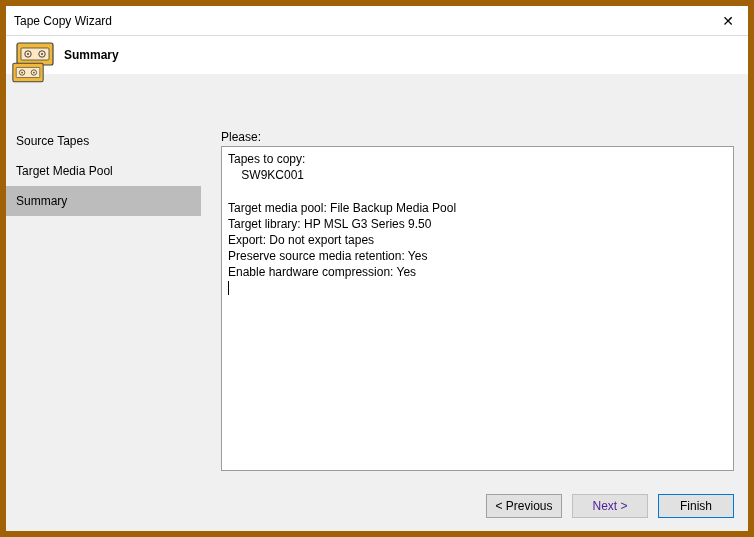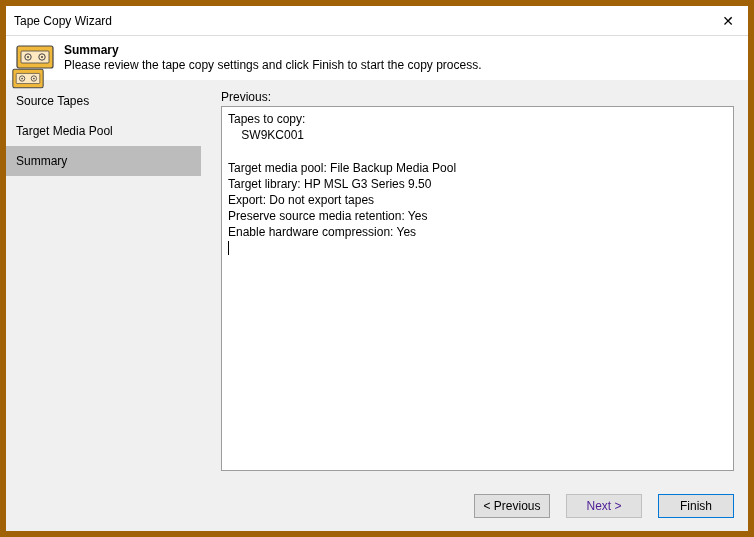--- a/index.html
+++ b/index.html
@@ -58,20 +58,21 @@
       bottom: -12px;
     }
     .header-text { flex: 1; }
     .header-title { font-weight: bold; font-size: 12px; padding-top: 1px; }
     .header-subtitle { font-size: 12px; padding-top: 1px; }
     .body {
       flex: 1;
       display: flex;
       background: #0ea5e9;
       min-height: 0;
+      margin-top: 46px;
     }
     .sidebar {
       width: 195px;
       border-right: 0;
       display: flex;
       flex-direction: column;
       padding-top: 6px;
       background: #f0f0f0;
     }
     .sidebar-item {
@@ -107,21 +108,21 @@
       width: 1px;
       height: 14px;
       background: #000;
       animation: none;
     }
     .footer {
       height: 50px;
       display: flex;
       align-items: center;
       justify-content: flex-end;
-      gap: 16px;
+      gap: 10px;
       padding: 0 14px;
       background: #f0f0f0;
     }
     .btn {
       width: 76px;
       height: 24px;
       border: 1px solid #a0a0a0;
       background: #e1e1e1;
       font-size: 12px;
       font-family: inherit;
@@ -154,42 +155,41 @@
         <rect x="1" y="1" width="36" height="22" rx="2" fill="#f1b93c" stroke="#444" stroke-width="1.2"></rect>
         <rect x="5" y="6" width="28" height="12" rx="1" fill="#fde8c1" stroke="#444" stroke-width="0.8"></rect>
         <circle cx="12" cy="12" r="3.2" fill="none" stroke="#444" stroke-width="1"></circle>
         <circle cx="26" cy="12" r="3.2" fill="none" stroke="#444" stroke-width="1"></circle>
         <circle cx="12" cy="12" r="1" fill="#444"></circle>
         <circle cx="26" cy="12" r="1" fill="#444"></circle>
       </svg>
     </div>
     <div class="header-text">
       <div class="header-title">Summary</div>
-      <div class="header-subtitle">Please review the tape copy settings and click Finish to start the copy process.</div>
     </div>
     <div class="tape-icon tape-icon-secondary">
       <svg viewBox="0 0 38 24" width="32" height="21">
         <rect x="1" y="1" width="36" height="22" rx="2" fill="#f1b93c" stroke="#444" stroke-width="1.2"></rect>
         <rect x="5" y="6" width="28" height="12" rx="1" fill="#fde8c1" stroke="#444" stroke-width="0.8"></rect>
         <circle cx="12" cy="12" r="3.2" fill="none" stroke="#444" stroke-width="1"></circle>
         <circle cx="26" cy="12" r="3.2" fill="none" stroke="#444" stroke-width="1"></circle>
         <circle cx="12" cy="12" r="1" fill="#444"></circle>
         <circle cx="26" cy="12" r="1" fill="#444"></circle>
       </svg>
     </div>
   </div>
 
   <div class="body">
     <div class="sidebar">
       <div class="sidebar-item">Source Tapes</div>
       <div class="sidebar-item">Target Media Pool</div>
       <div class="sidebar-item selected">Summary</div>
     </div>
     <div class="content">
-      <div class="content-label">Previous:</div>
+      <div class="content-label">Please:</div>
       <div class="summary-box"><span>Tapes to copy:
     SW9KC001
 
 Target media pool: File Backup Media Pool
 Target library: HP MSL G3 Series 9.50
 Export: Do not export tapes
 Preserve source media retention: Yes
 Enable hardware compression: Yes</span>
 <span class="caret"></span></div>
     </div>

